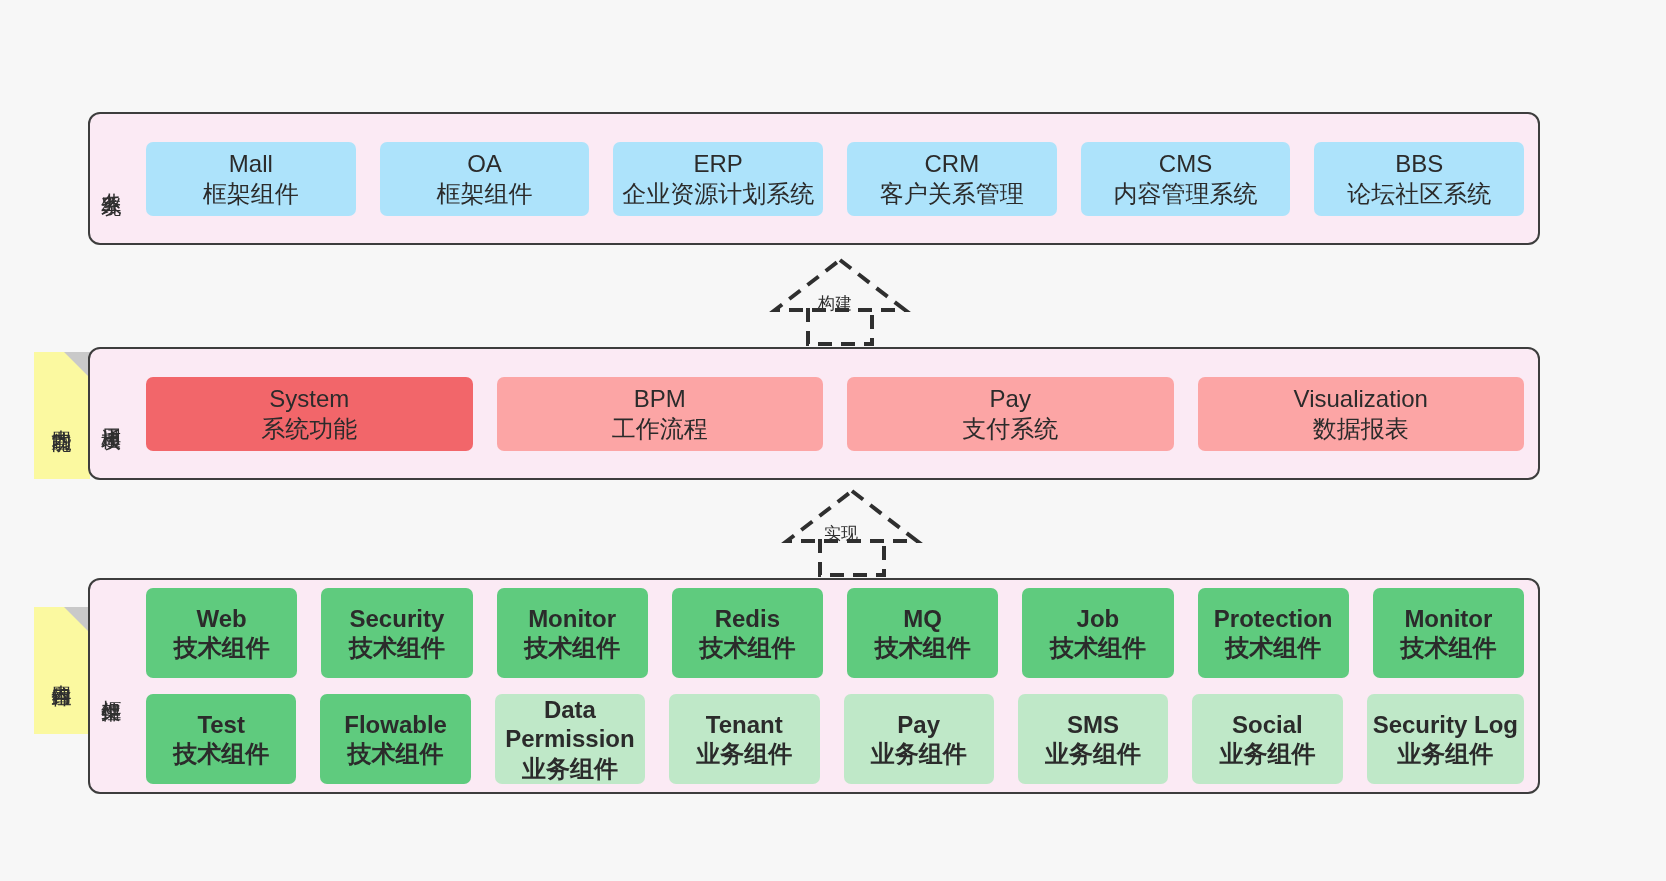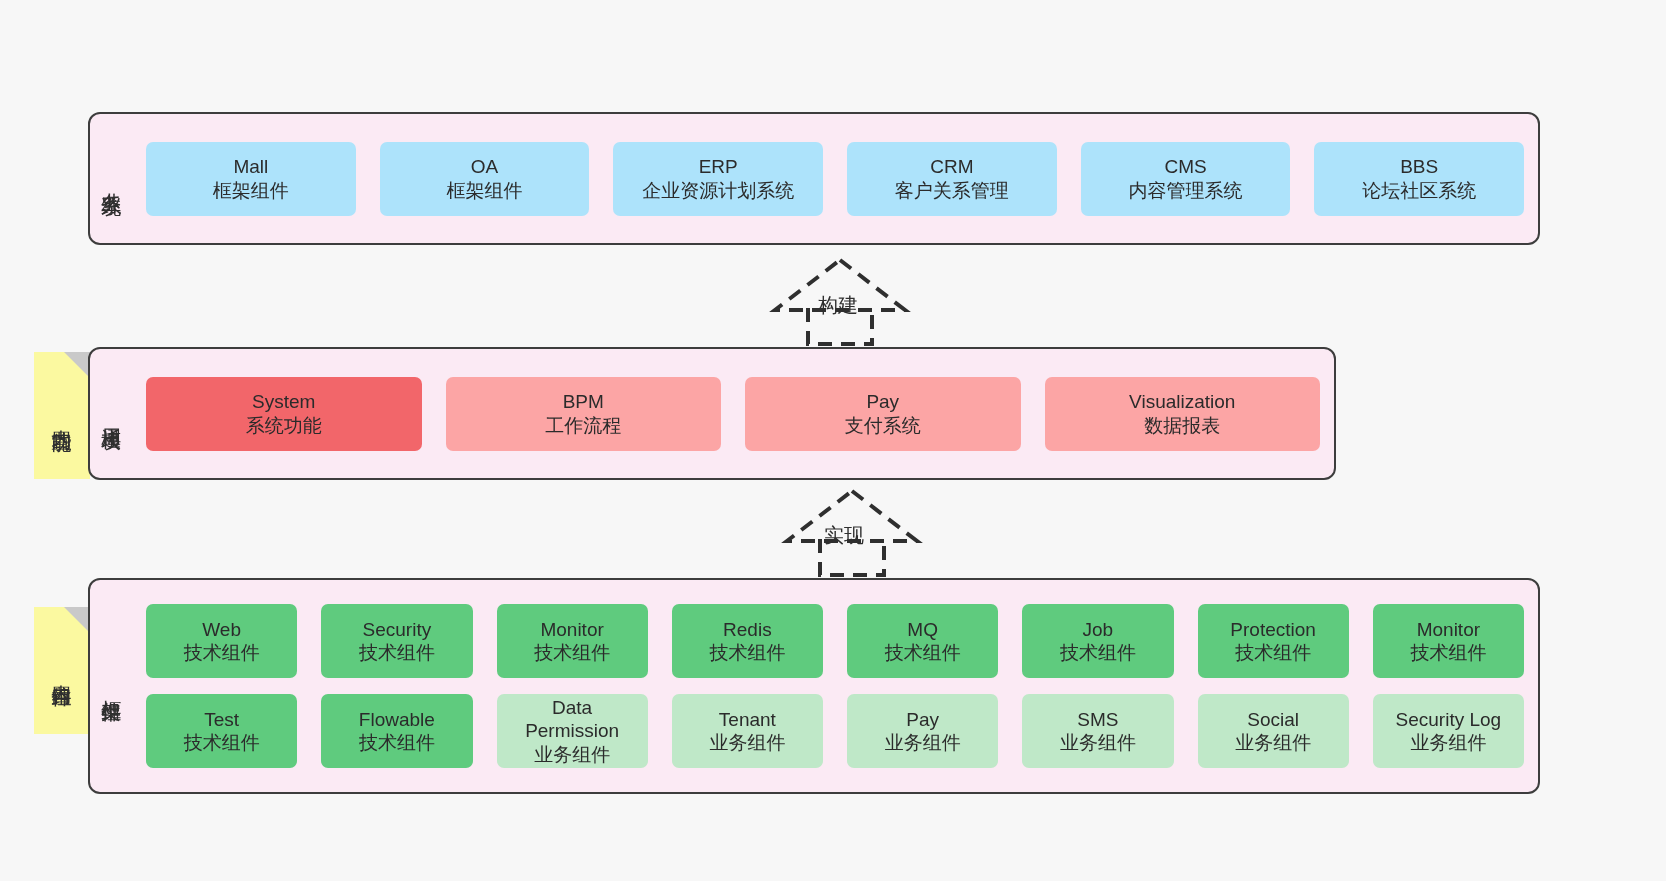--- a/index.html
+++ b/index.html
@@ -58,21 +58,21 @@
   }
   .cell {
     flex: 1 1 0;
     box-sizing: border-box;
     border-radius: 7px;
     display: flex;
     flex-direction: column;
     align-items: center;
     justify-content: center;
     text-align: center;
-    font-size: 19px;
+    font-size: 24px;
     line-height: 1.22;
     color: #2b2b2b;
     padding: 4px 6px;
   }
   .cell .en { white-space: nowrap; }
   .cell .cn { white-space: nowrap; }
   .cell.wrapen .en { white-space: normal; }
 
   
   .c-blue        { background: #ade3fb; }
@@ -107,44 +107,44 @@
     border-top: 26px solid #c9c9c9;
   }
 
   
   .connector {
     position: absolute;
   }
   .connector svg { display: block; overflow: visible; }
   .conn-label {
     position: absolute;
-    font-size: 20px;
+    font-size: 17px;
     color: #2f2f2f;
     background: transparent;
     white-space: nowrap;
   }
 
   
   #layer-business { left: 88px;  top: 112px; width: 1452px; height: 133px; }
-  #layer-common   { left: 88px;  top: 347px; width: 1248px; height: 133px; }
+  #layer-common   { left: 88px;  top: 347px; width: 1452px; height: 133px; }
   #layer-frame    { left: 88px;  top: 578px; width: 1452px; height: 216px; }
 
   #note-builtin-func { left: 34px; top: 352px; width: 56px; height: 127px; }
   #note-builtin-comp { left: 34px; top: 607px; width: 56px; height: 127px; }
 
   #conn-build   { left: 760px; top: 258px; width: 160px; height: 88px; }
   #conn-impl    { left: 772px; top: 489px; width: 160px; height: 88px; }
 
   #label-build { left: 818px; top: 292px; }
   #label-impl  { left: 824px; top: 522px; }
 
   
   #layer-business .cell { height: 74px; }
   #layer-common   .cell { height: 74px; }
-  #layer-frame    .cell { height: 74px; }
+  #layer-frame    .cell { height: 90px; font-weight: bold; }
 </style>
 </head>
 <body>
 
 <div class="canvas">
 
   <div class="layer" id="layer-business">
     <div class="layer-title">业务系统</div>
     <div class="layer-body">
       <div class="row">

